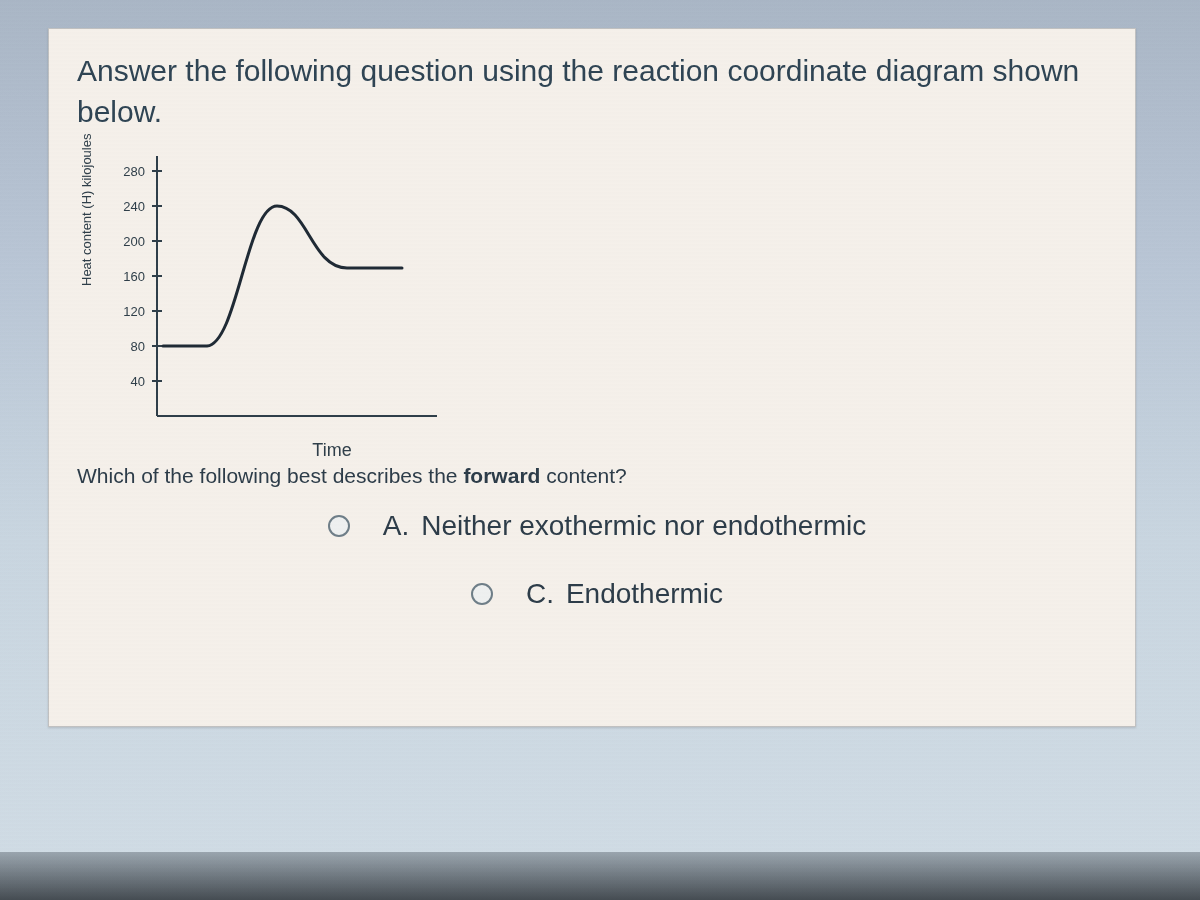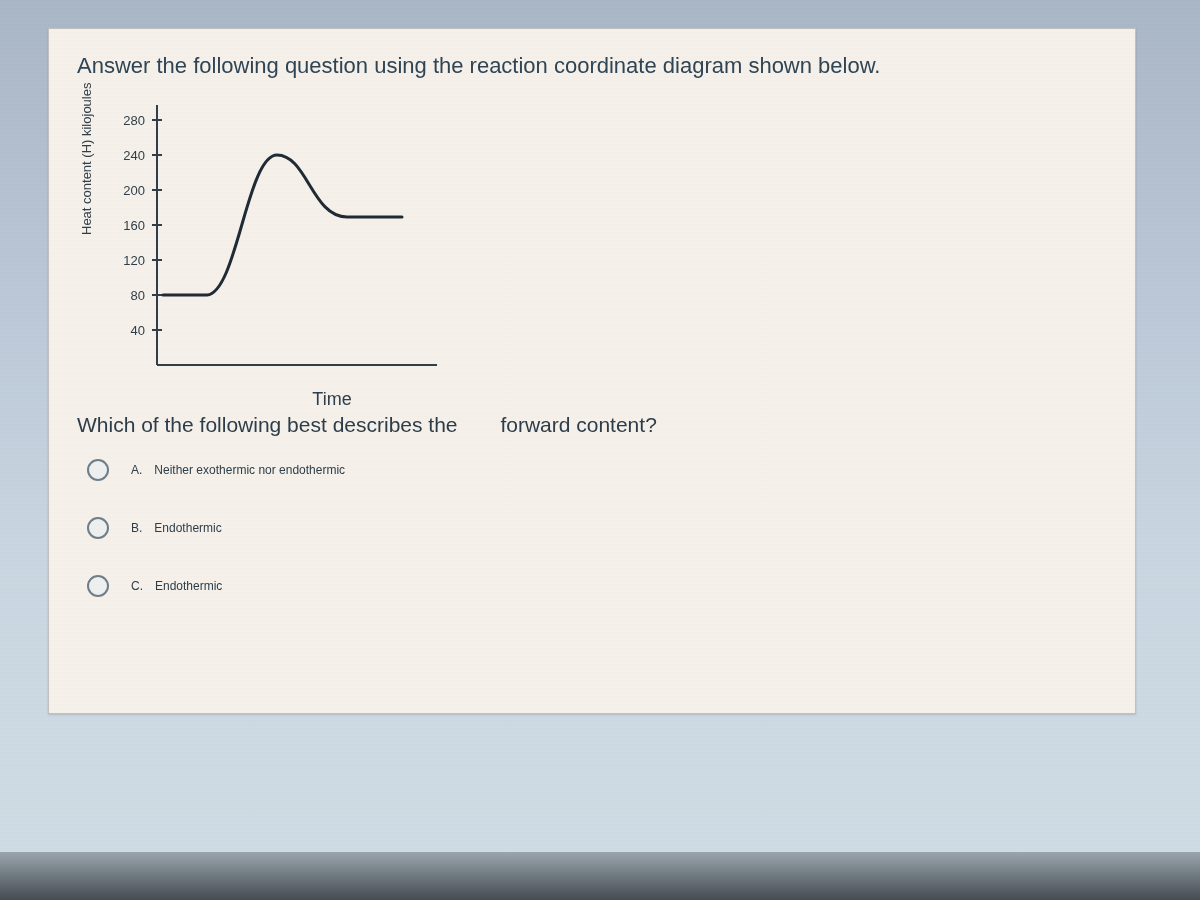--- a/index.html
+++ b/index.html
@@ -23,21 +23,21 @@
       position: absolute;
       top: 28px;
       left: 48px;
       right: 64px;
       background: #f5f0ea;
       border: 1px solid #c0c0c0;
       padding: 22px 28px 80px 28px;
       box-shadow: 0 1px 2px rgba(0,0,0,0.15);
     }
     .prompt-text {
-      font-size: 22px;
+      font-size: 30px;
       color: #2a4050;
       margin: 0 0 14px 0;
       line-height: 1.35;
     }
     .diagram-wrap {
       position: relative;
       margin: 6px 0 6px 20px;
       width: 360px;
       height: 300px;
     }
@@ -56,31 +56,32 @@
       font-size: 18px;
       color: #2a3a45;
       margin-top: 0;
       margin-left: 110px;
     }
     .question-text {
       font-size: 21px;
       color: #283845;
       margin: 18px 0 22px 0;
     }
-    .forward-word strong, .forward { font-weight: normal; margin-left: 37px; }
+    .forward-word strong, .forward { font-weight: bold; }
     .options {
       margin-left: 10px;
     }
     .option {
       display: flex;
       align-items: center;
-      gap: 22px;
+      gap: 33px;
       margin-bottom: 36px;
-      font-size: 12px;
+      font-size: 28px;
       color: #283845;
+      justify-content: center;
     }
     .radio-outer {
       width: 18px;
       height: 18px;
       border: 2px solid #6b7b85;
       border-radius: 50%;
       background: #eef0f0;
       flex-shrink: 0;
     }
     .opt-letter {
@@ -136,26 +137,20 @@
   <div class="options">
     <div class="option">
       <div class="radio-outer"></div>
       <div>
         <span class="opt-letter">A.</span><span>Neither exothermic nor endothermic</span>
       </div>
     </div>
     <div class="option">
       <div class="radio-outer"></div>
       <div>
-        <span class="opt-letter">B.</span><span>Endothermic</span>
-      </div>
-    </div>
-    <div class="option">
-      <div class="radio-outer"></div>
-      <div>
         <span class="opt-letter">C.</span><span>Endothermic</span>
       </div>
     </div>
   </div>
 </div>
 
 <div class="noise-overlay"></div>
 <div class="screen-edge"></div>
 
 </body></html>

